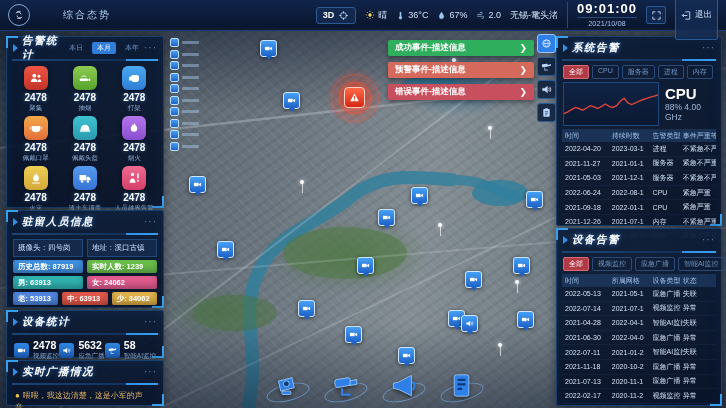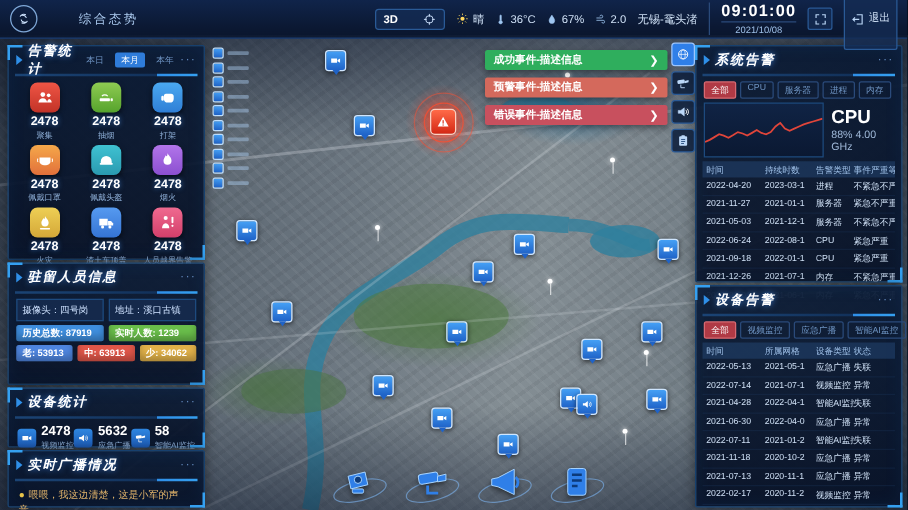--- a/index.html
+++ b/index.html
@@ -8,21 +8,21 @@
   
   .topbar{position:absolute;top:0;left:0;right:0;height:30px;z-index:40;display:flex;align-items:center;
     padding:0 8px;background:linear-gradient(180deg,#10244a 0%,#0b1832 75%,rgba(10,22,46,.88) 100%);
     border-bottom:1px solid rgba(47,127,232,.25);}
   .logo{width:20px;height:20px;border-radius:50%;border:1.5px solid #7fa8d8;display:flex;align-items:center;justify-content:center;margin-right:7px;}
   .titleblock{line-height:1;}
   .apptitle{font-size:13px;font-weight:bold;font-style:italic;letter-spacing:2px;color:#fff;text-shadow:0 0 6px rgba(80,160,255,.8);}
   .appsub{font-size:6.5px;color:#7fa3cc;letter-spacing:.4px;margin-top:2px;}
   .navtab{margin-left:26px;font-size:10px;color:#aecdf2;letter-spacing:2px;cursor:pointer;}
   .tr-group{margin-left:auto;display:flex;align-items:center;gap:9px;font-size:9px;color:#cfe0f5;}
-  .pill3d{display:flex;align-items:center;gap:20px;background:rgba(20,44,84,.8);border:1px solid #2a5a96;border-radius:3px;padding:2px 6px;font-size:9px;font-weight:bold;color:#fff;}
+  .pill3d{display:flex;align-items:center;gap:4px;background:rgba(20,44,84,.8);border:1px solid #2a5a96;border-radius:3px;padding:2px 6px;font-size:9px;font-weight:bold;color:#fff;}
   .witem{display:flex;align-items:center;gap:3px;white-space:nowrap;}
   .wicon{width:10px;height:10px;fill:#ffd75e;}
   .wicon2{width:9px;height:9px;fill:#9fc6f0;stroke:#9fc6f0;}
   .timeblock{border-left:1px solid #2a4a7a;padding-left:9px;text-align:center;line-height:1;}
   .bigtime{font-size:13px;font-weight:bold;color:#fff;letter-spacing:1px;}
   .date{font-size:7.5px;color:#9fc0e8;border-top:1px solid #2a4a7a;margin-top:2px;padding-top:2px;}
   .sqbtn{width:18px;height:16px;border:1px solid #2a5a96;border-radius:2px;background:rgba(20,44,84,.8);display:flex;align-items:center;justify-content:center;cursor:pointer;}
   .exitbtn{display:flex;align-items:flex-end;gap:3px;border:1px solid #2a5a96;border-radius:2px;background:rgba(20,44,84,.8);padding:18px 5px;font-size:8.5px;color:#cfe0f5;cursor:pointer;}
   
   .map{position:absolute;left:0;top:28px;right:0;bottom:0;z-index:1;
@@ -444,20 +444,24 @@
     <div class="pinfo">
       <div class="pbox" id="pbox-camera">摄像头：四号岗</div>
       <div class="pbox" id="pbox-address">地址：溪口古镇</div>
     </div>
     <div class="pbars" id="pbars">
         <div class="pbar-row">
           <div class="pbar" style="background: linear-gradient(rgb(63, 143, 223), rgb(63, 143, 223)); text-align: center;">历史总数: 87919</div>
           <div class="pbar" style="background: linear-gradient(rgb(106, 191, 75), rgb(106, 191, 75));">实时人数: 1239</div>
         </div>
         <div class="pbar-row">
+          <div class="pbar" style="background: linear-gradient(rgb(47, 179, 176), rgb(47, 179, 176));">男: 63913</div>
+          <div class="pbar" style="background: linear-gradient(rgb(226, 91, 142), rgb(226, 91, 142));">女: 24062</div>
+        </div>
+        <div class="pbar-row">
           <div class="pbar" style="background: linear-gradient(rgb(79, 134, 224), rgb(79, 134, 224));">老: 53913</div>
           <div class="pbar" style="background: linear-gradient(rgb(226, 87, 74), rgb(226, 87, 74));">中: 63913</div>
           <div class="pbar" style="background: linear-gradient(rgb(226, 178, 74), rgb(226, 178, 74));">少: 34062</div>
         </div>
       </div>
   </div>
 
   <div class="panel" style="left:6px;top:310px;width:156px;height:46px;">
     <div class="phead">
       <div class="parr"></div>

